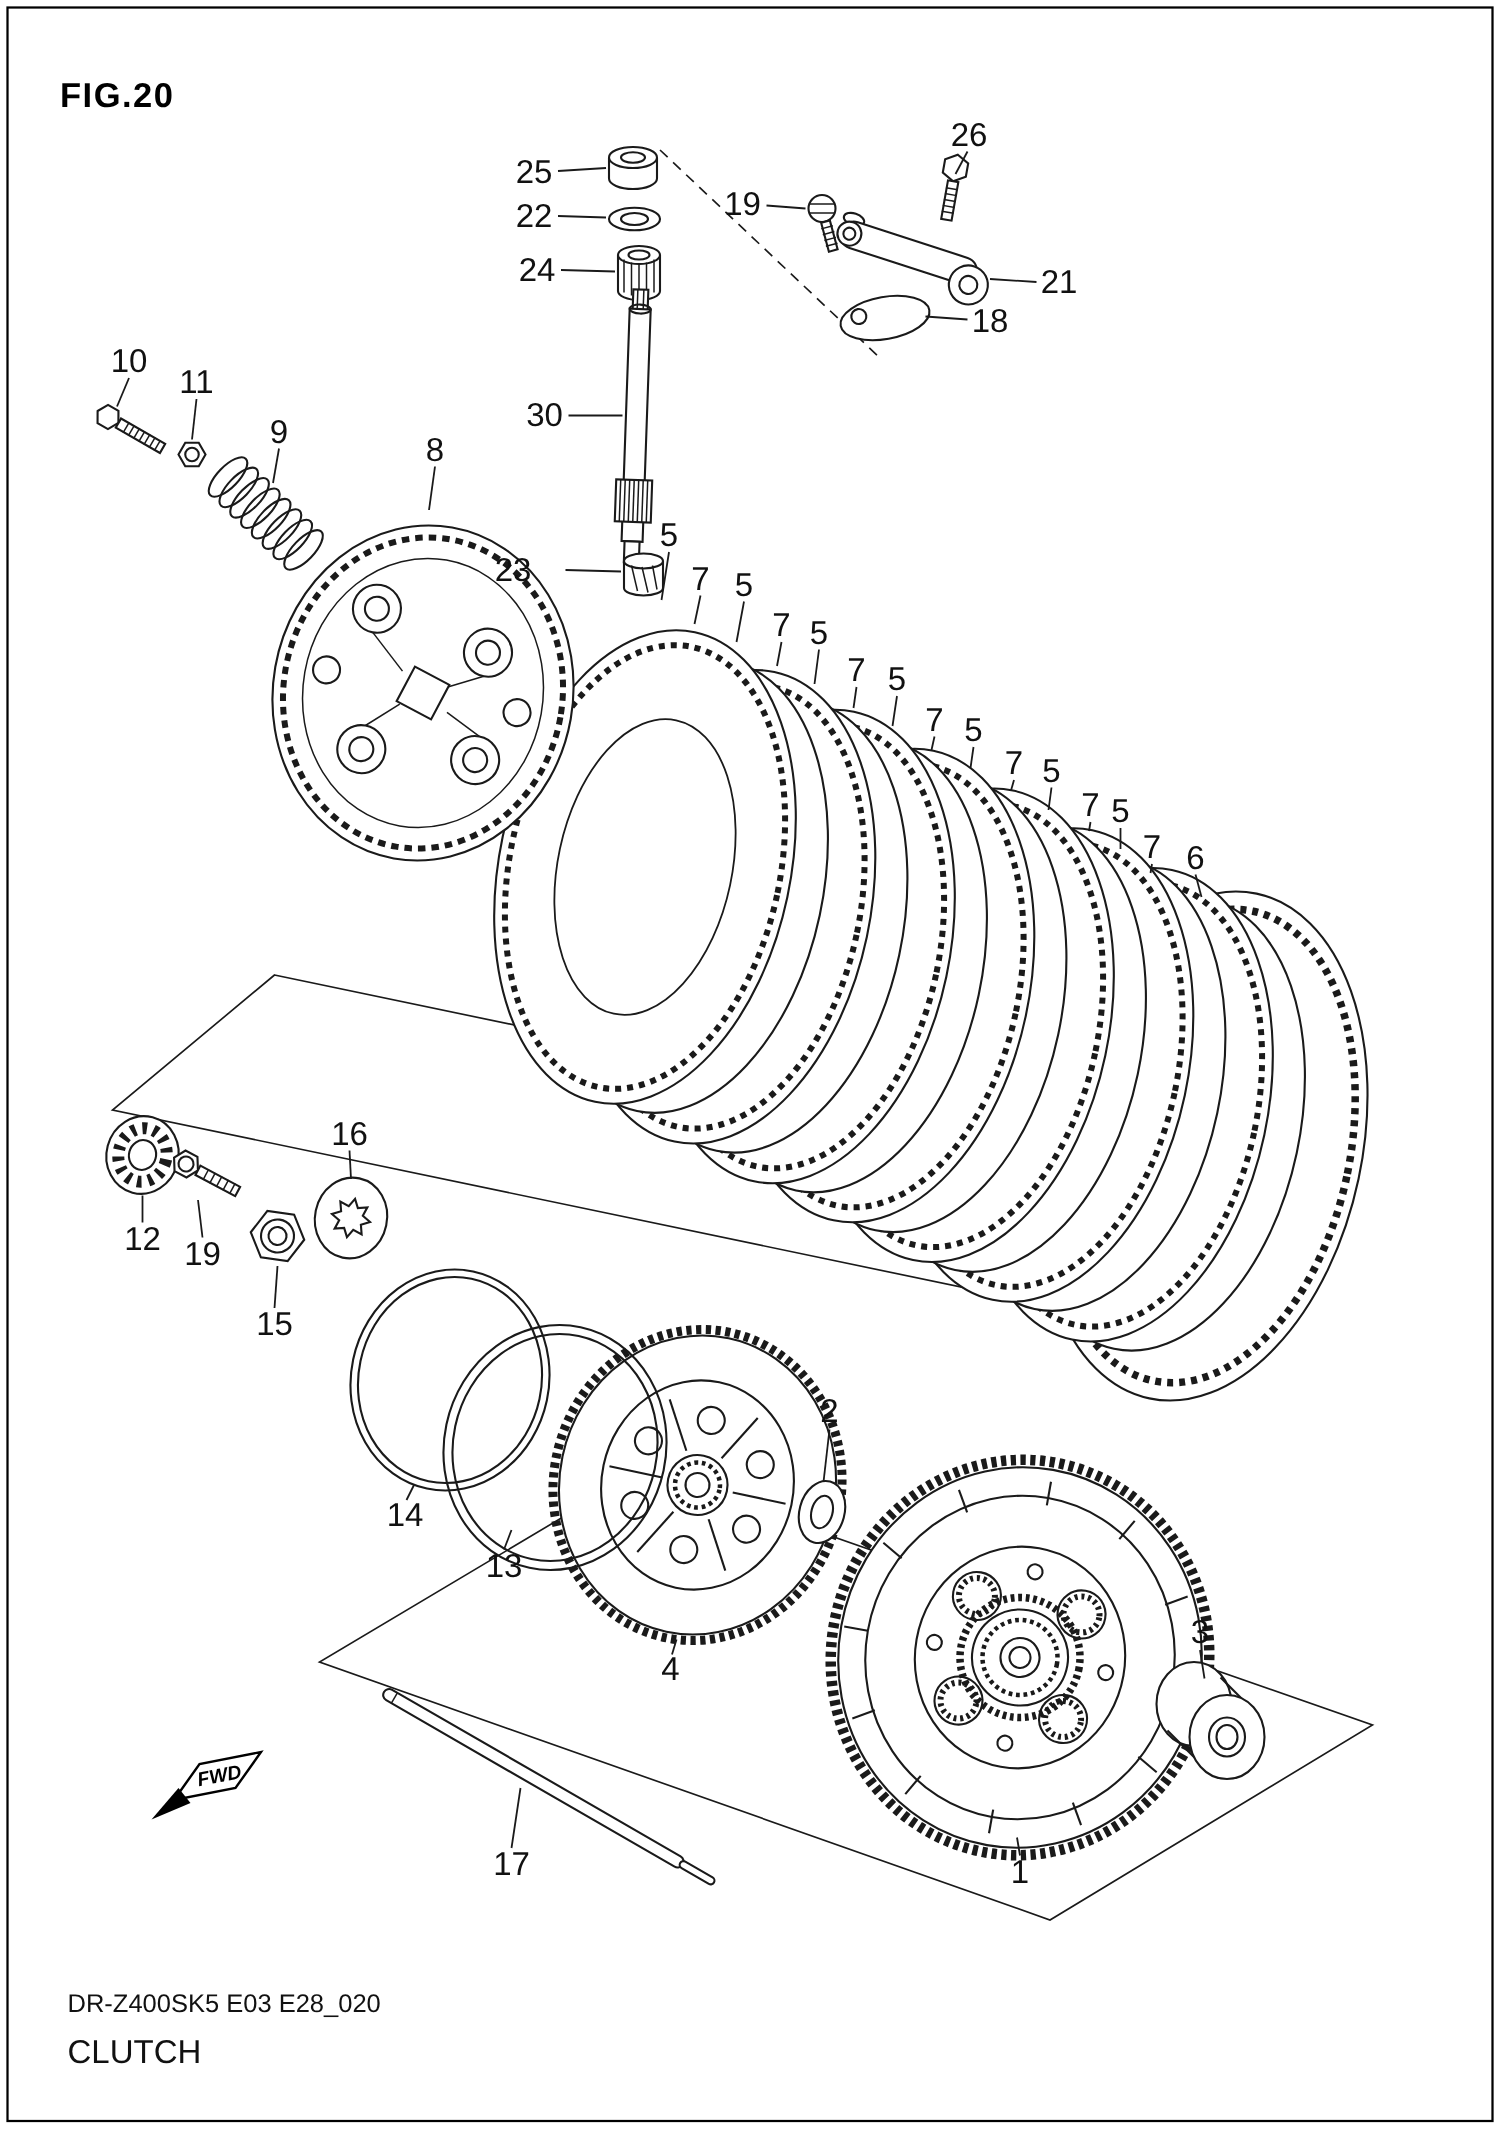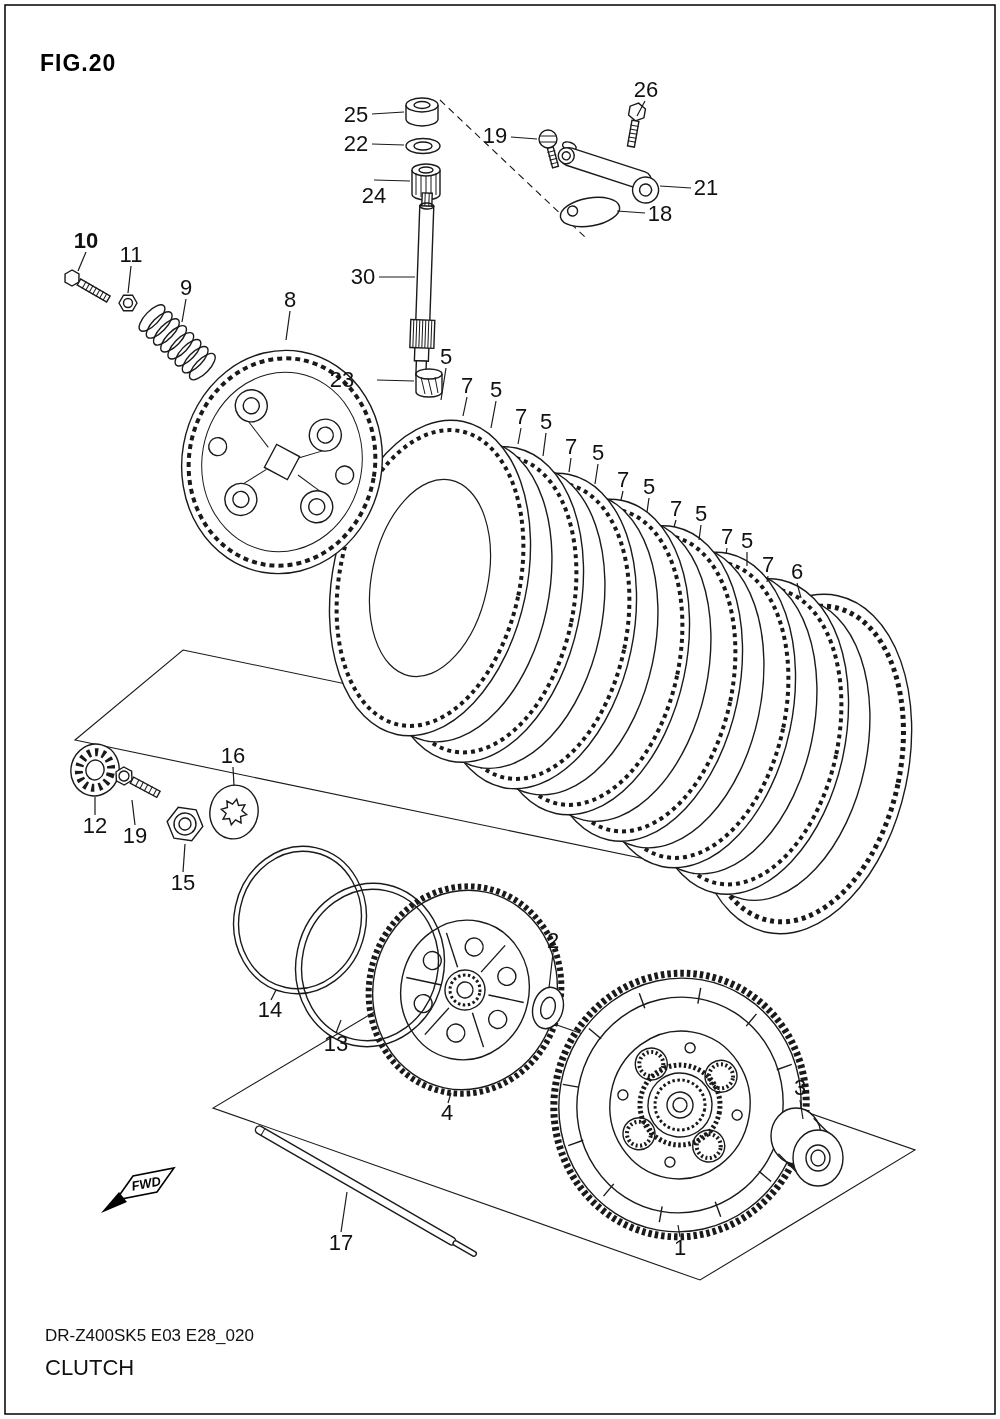--- a/index.html
+++ b/index.html
@@ -353,26 +353,26 @@
         <line x1="680" y1="1237" x2="678" y2="1225"></line>
       </g>
 </svg>
 
 <div class="title">FIG.20</div>
 <div class="footer-code">DR-Z400SK5 E03 E28_020</div>
 <div class="footer-caption">CLUTCH</div>
 <div id="callout-layer">
       <div class="callout" style="left: 356px; top: 115px;">25</div>
       <div class="callout" style="left: 356px; top: 144px;">22</div>
-      <div class="callout" style="left: 358px; top: 196px; margin-left: 16px;">24</div>
+      <div class="callout" style="left: 358px; top: 180px;">24</div>
       <div class="callout" style="left: 646px; top: 90px;">26</div>
       <div class="callout" style="left: 495px; top: 136px;">19</div>
       <div class="callout" style="left: 706px; top: 188px;">21</div>
       <div class="callout" style="left: 660px; top: 214px;">18</div>
-      <div class="callout" style="left: 86px; top: 241px; font-weight: bold;">10</div>
+      <div class="callout" style="left: 86px; top: 241px;">10</div>
       <div class="callout" style="left: 131px; top: 255px;">11</div>
       <div class="callout" style="left: 186px; top: 288px;">9</div>
       <div class="callout" style="left: 290px; top: 300px;">8</div>
       <div class="callout" style="left: 363px; top: 277px;">30</div>
       <div class="callout" style="left: 342px; top: 380px;">23</div>
       <div class="callout" style="left: 446px; top: 357px;">5</div>
       <div class="callout" style="left: 467px; top: 386px;">7</div>
       <div class="callout" style="left: 496px; top: 390px;">5</div>
       <div class="callout" style="left: 521px; top: 417px;">7</div>
       <div class="callout" style="left: 546px; top: 422px;">5</div>

